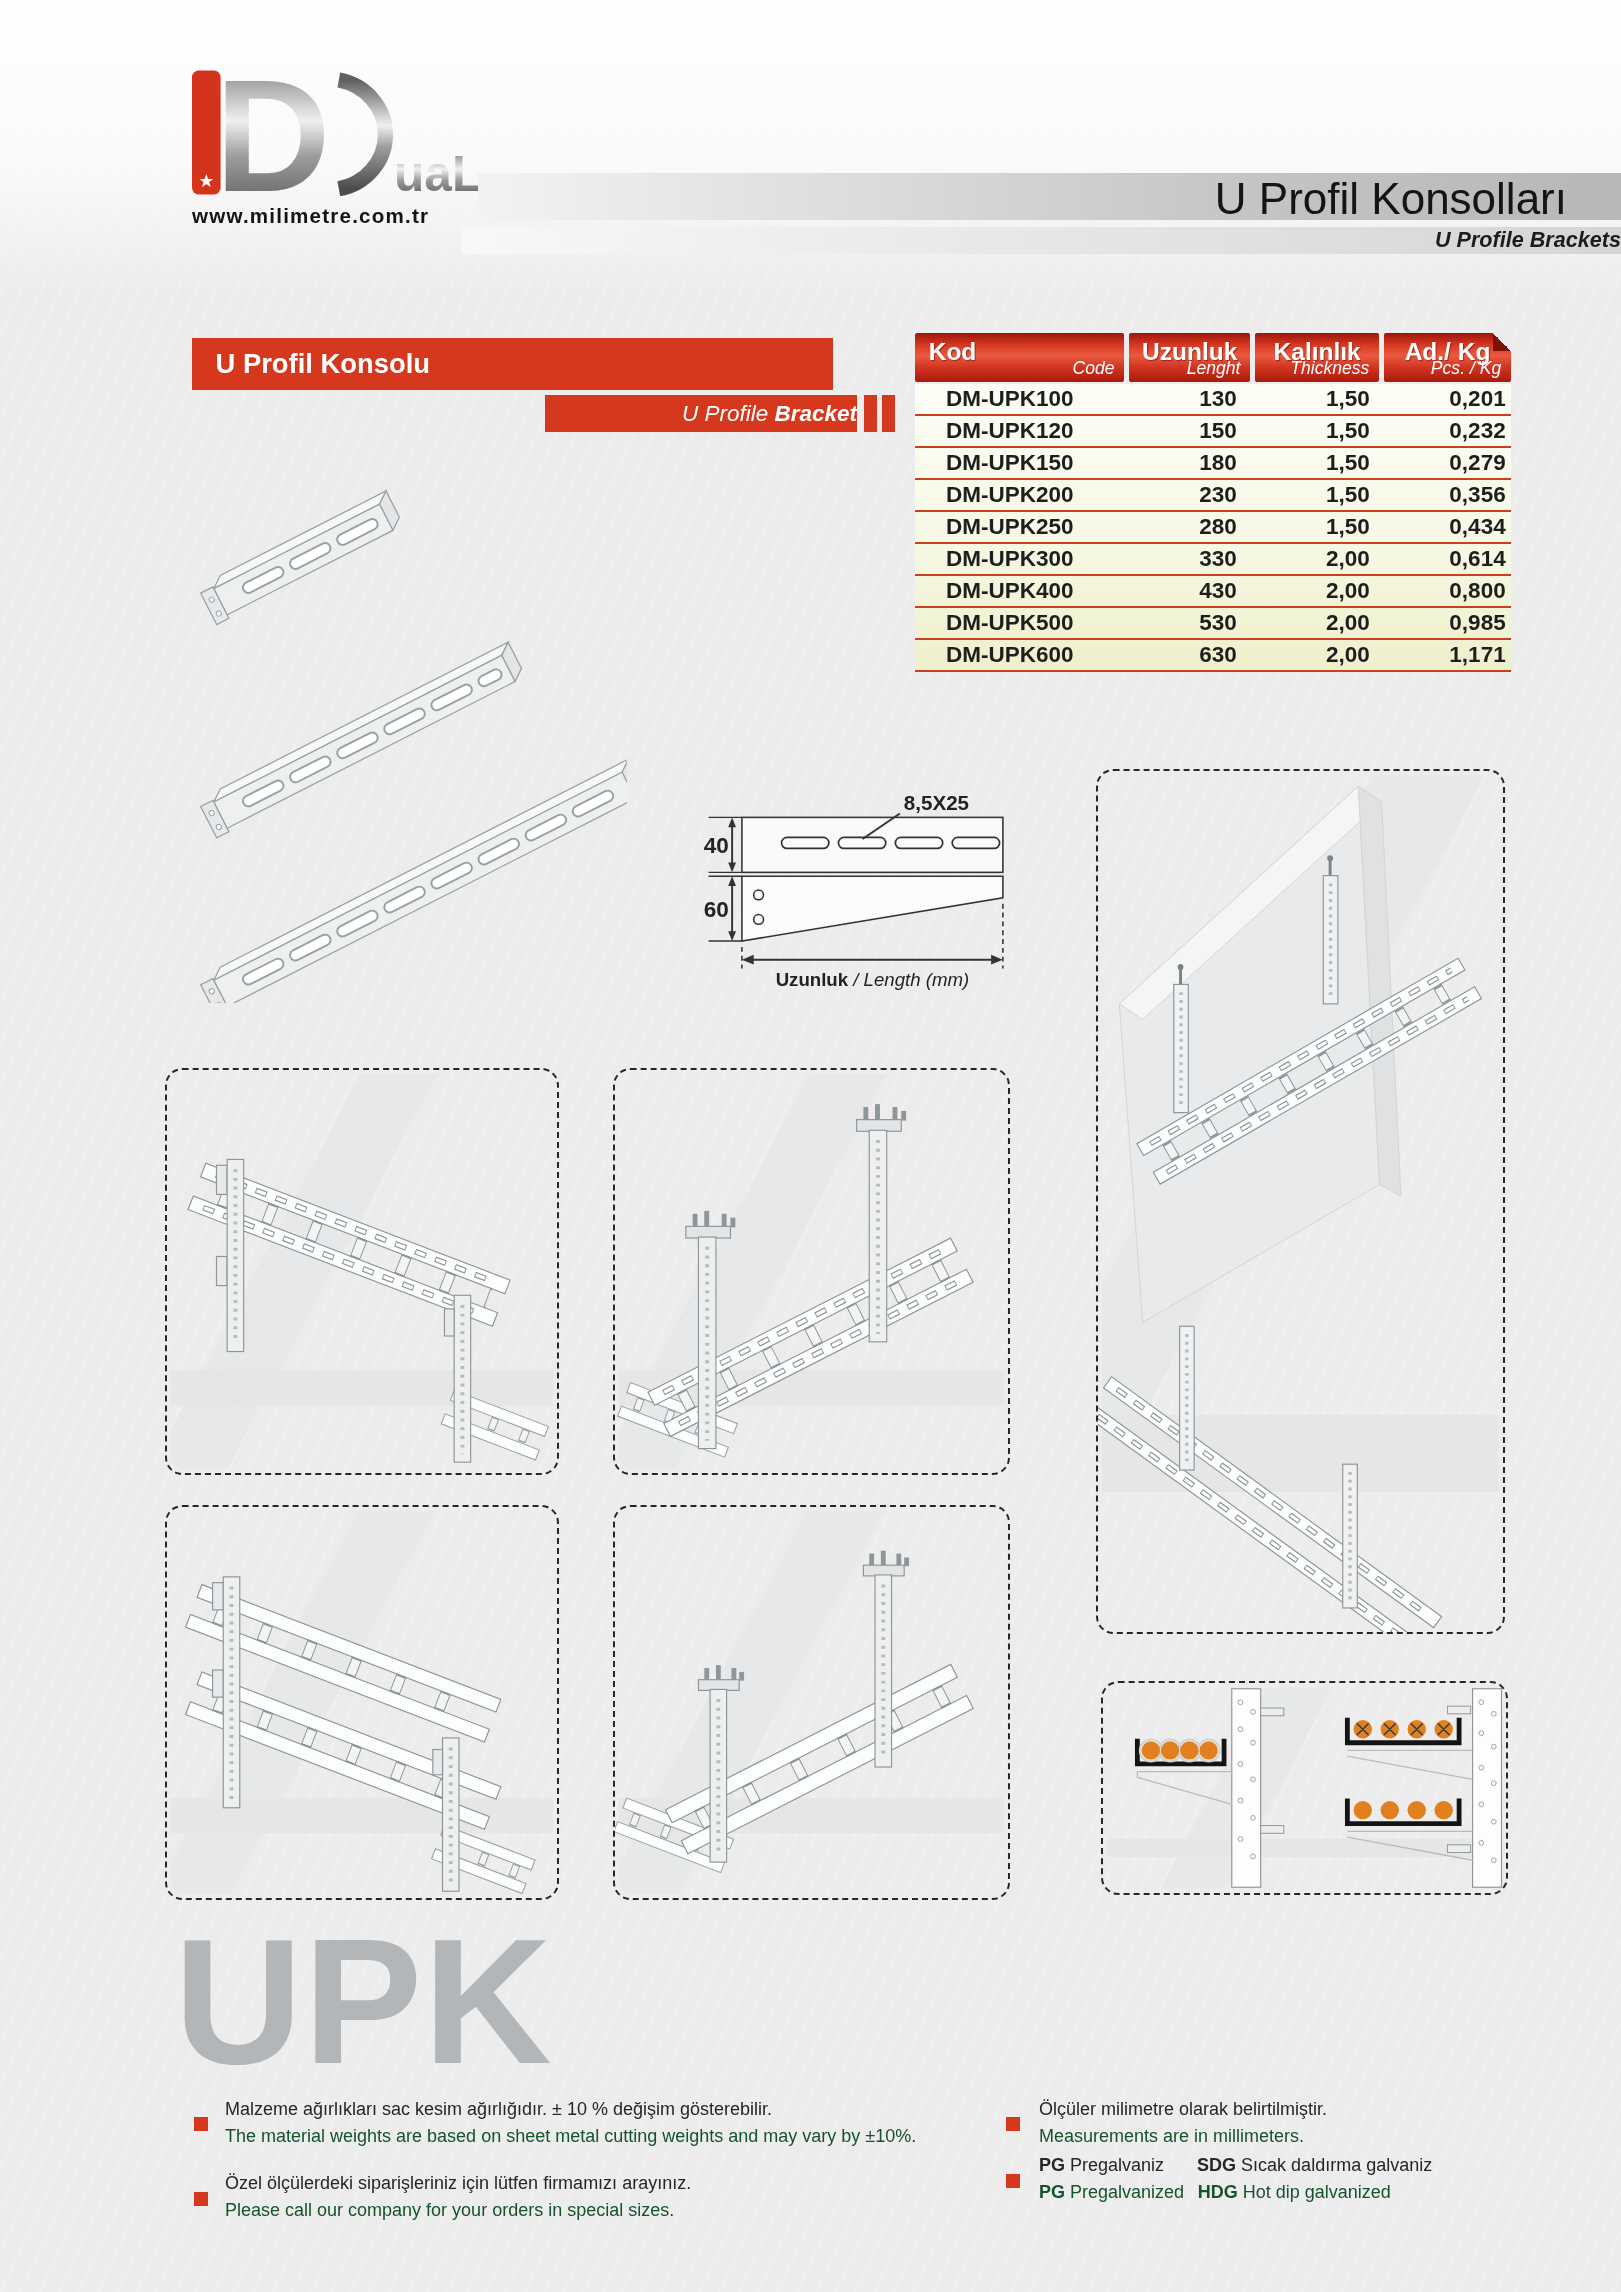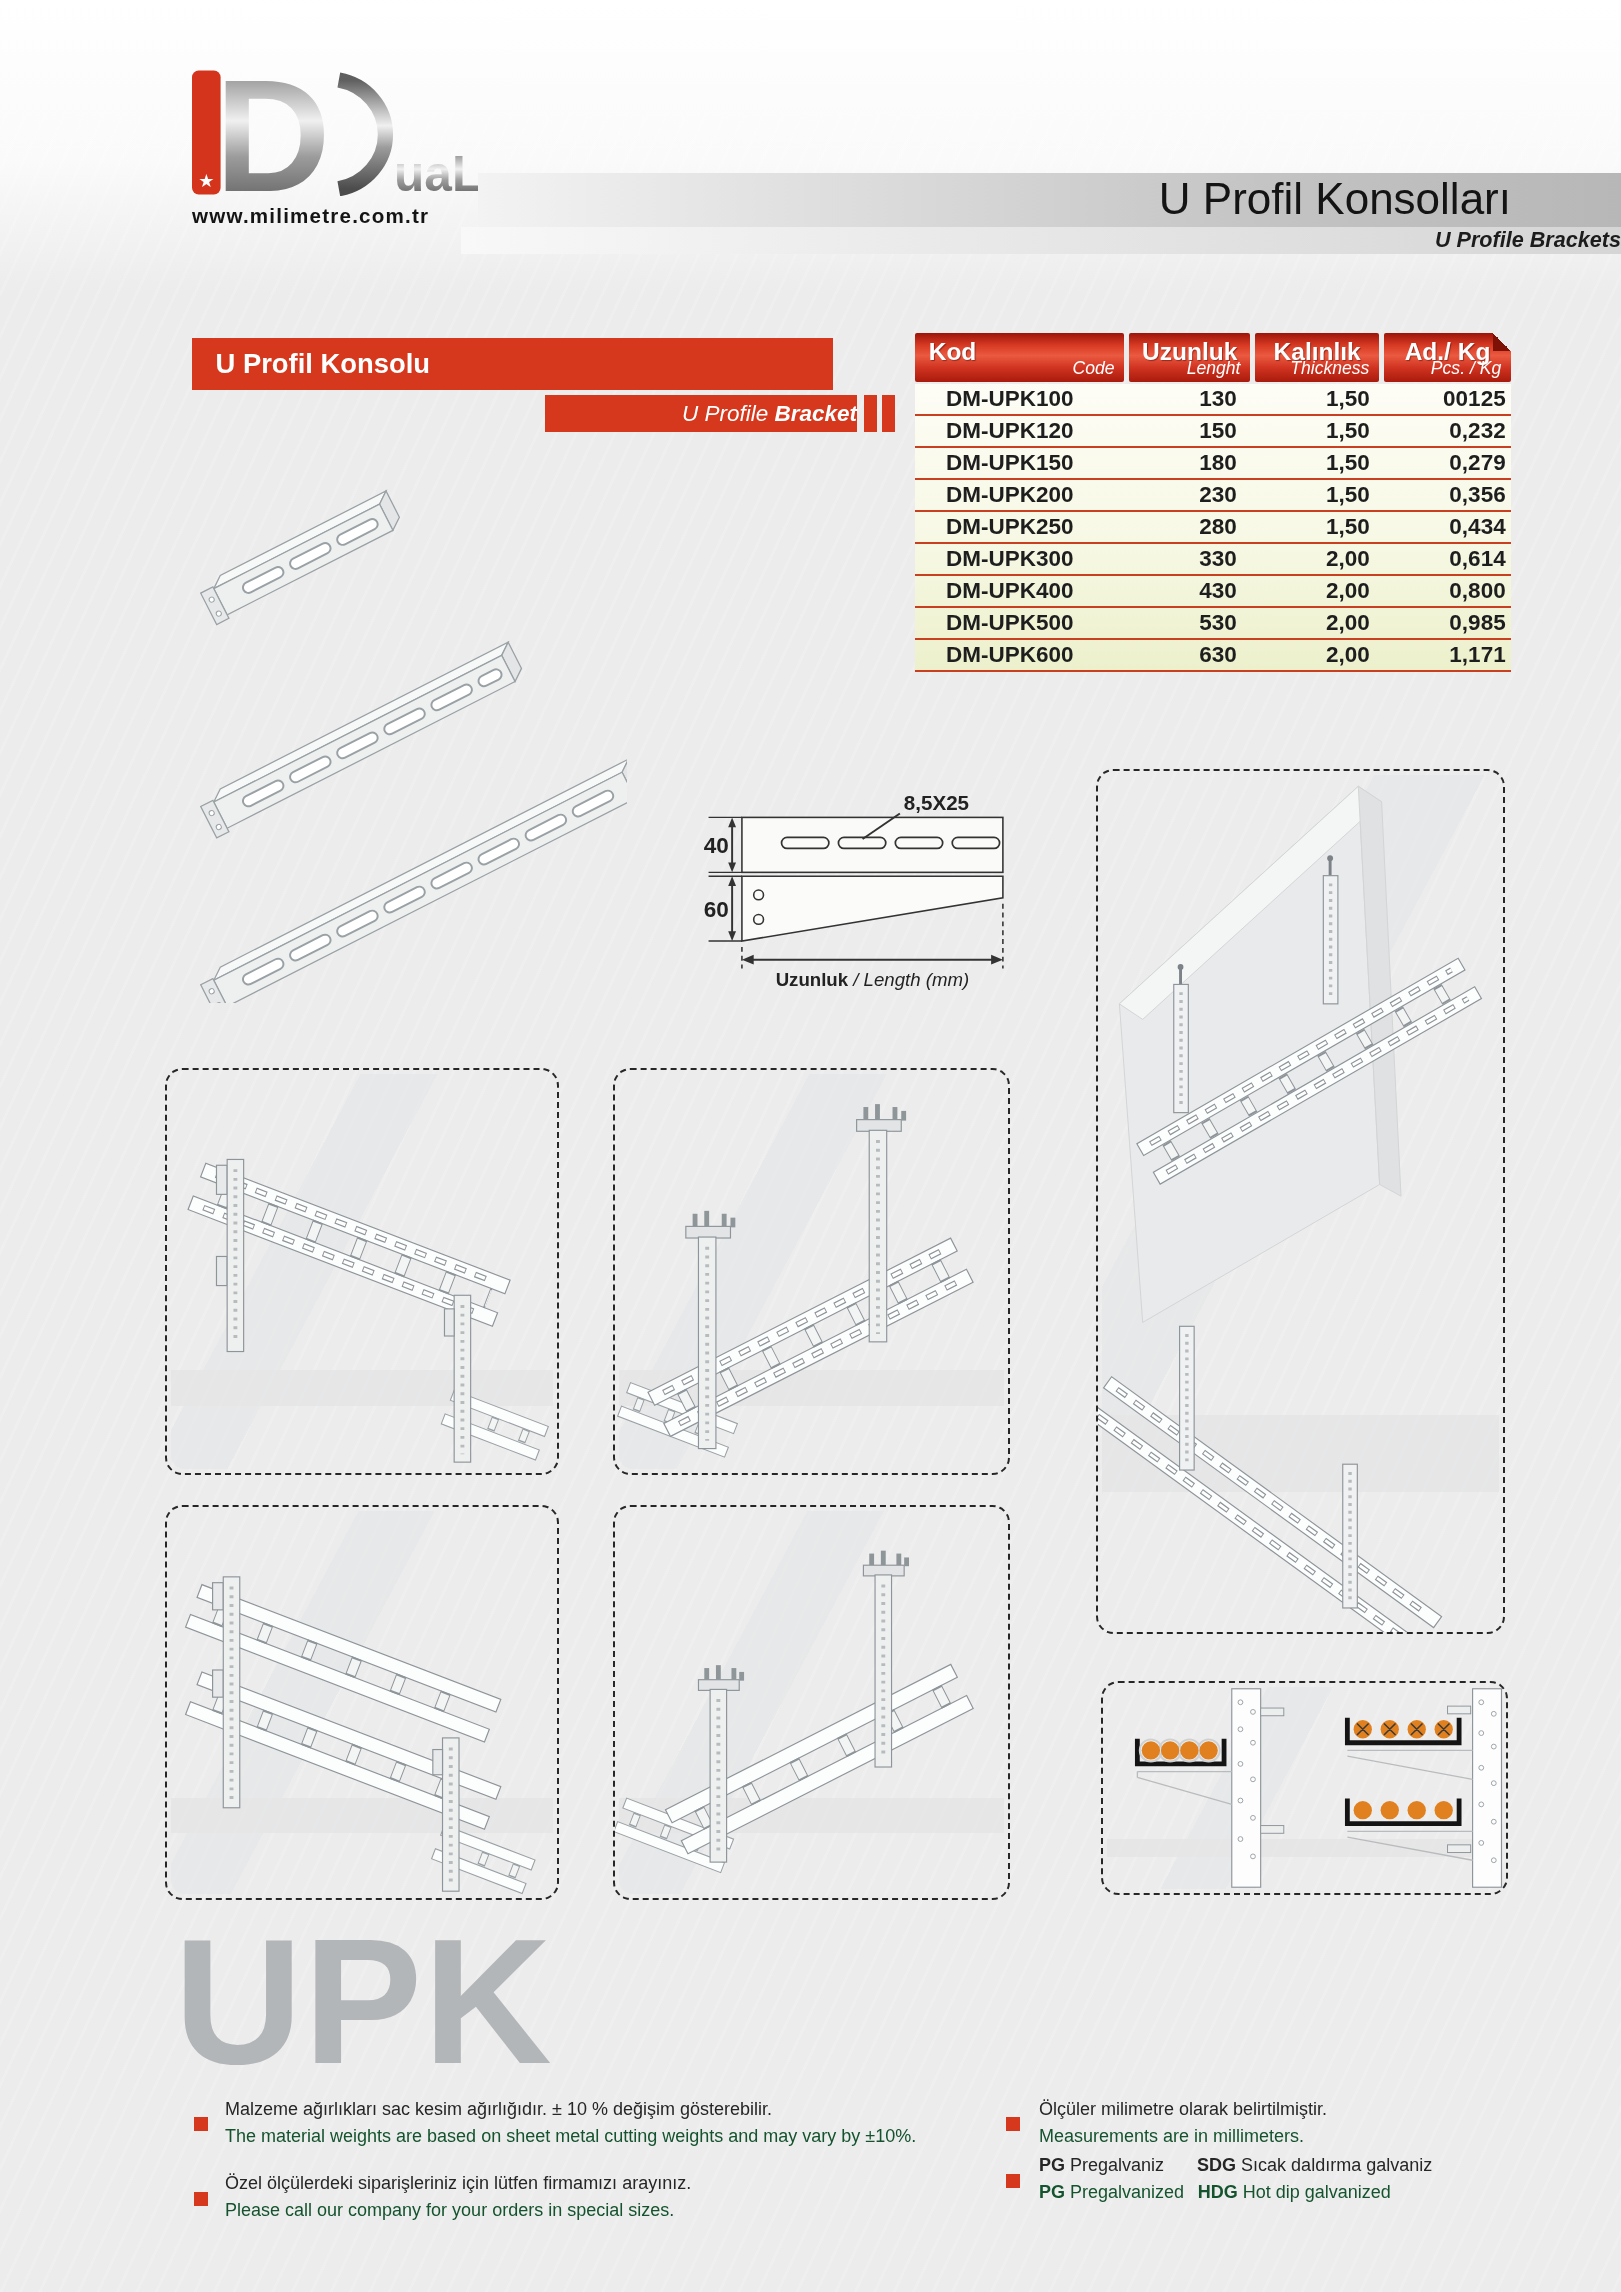--- a/index.html
+++ b/index.html
@@ -7,23 +7,23 @@
        font-family:"Liberation Sans",sans-serif;color:#1c1c1c;}
   .abs{position:absolute;}
   
   .top-light{left:0;top:0;width:1621px;height:294px;
      background:linear-gradient(#ffffff 0%,#fafafa 55%,#ececec 100%);}
   .stripes{left:0;top:0;width:1621px;height:2293px;pointer-events:none;opacity:.16;
      background:repeating-linear-gradient(115deg,rgba(255,255,255,.9) 0 2.9px,rgba(255,255,255,0) 2.9px 17.6px);}
   .logo-box{left:192px;top:69px;width:286px;height:127px;}
   .website{left:192px;top:204px;width:284px;font-size:20.6px;font-weight:bold;
      letter-spacing:1.2px;color:#141414;}
-  .title-band{left:478px;top:173px;width:1143px;height:54px;line-height:51px;
+  .title-band{left:478px;top:173px;width:1143px;height:47px;line-height:51px;
      background:linear-gradient(to right,#f3f3f3,#c3c3c3 70%,#b7b7b7);
-     text-align:right;padding-right:110px;box-sizing:border-box;
+     text-align:right;padding-right:54px;box-sizing:border-box;
      font-size:44px;color:#141414;}
   .subtitle-band{left:461px;top:227px;width:1160px;height:26.5px;line-height:26.5px;
      background:linear-gradient(to right,#f8f8f8,#d5d5d5);
      text-align:right;box-sizing:border-box;
      font-size:21.6px;font-style:italic;font-weight:bold;color:#1c1c1c;}
   
   .banner-tr{left:192px;top:338px;width:641px;height:52px;line-height:52px;
      background:#d5381c;color:#fff;font-size:27.4px;font-weight:bold;
      padding-left:23.5px;box-sizing:border-box;}
   .banner-en{left:545px;top:395px;width:312px;height:37px;line-height:37px;
@@ -131,21 +131,21 @@
       <div class="th-en">Pcs. / Kg</div>
       <div class="th-fold"></div>
     </div>
   </div>
   <div class="tbody">
 
       <div class="trow">
         <div class="td td0">DM-UPK100</div>
         <div class="td td1">130</div>
         <div class="td td2">1,50</div>
-        <div class="td td3">00125</div>
+        <div class="td td3">0,201</div>
       </div>
 
       <div class="trow">
         <div class="td td0">DM-UPK120</div>
         <div class="td td1">150</div>
         <div class="td td2">1,50</div>
         <div class="td td3">0,232</div>
       </div>
 
       <div class="trow">

